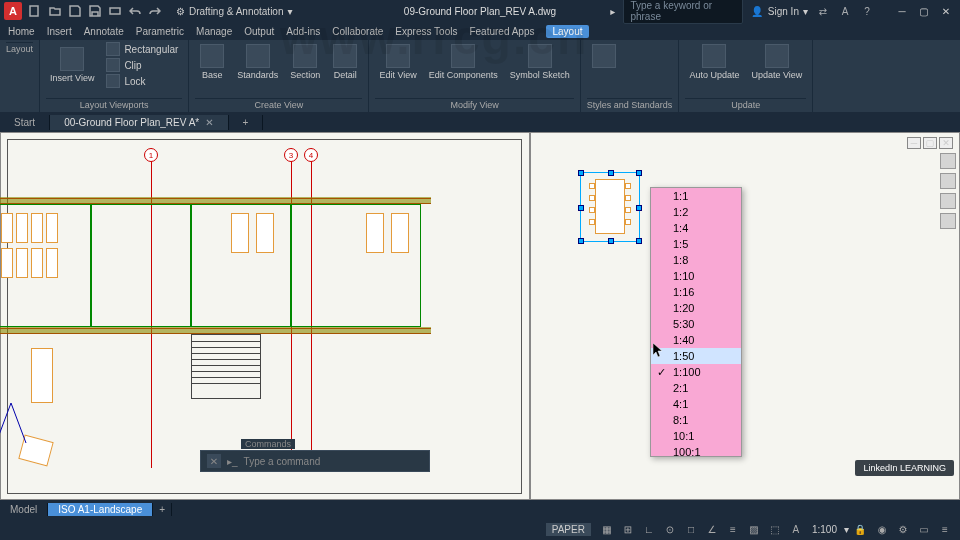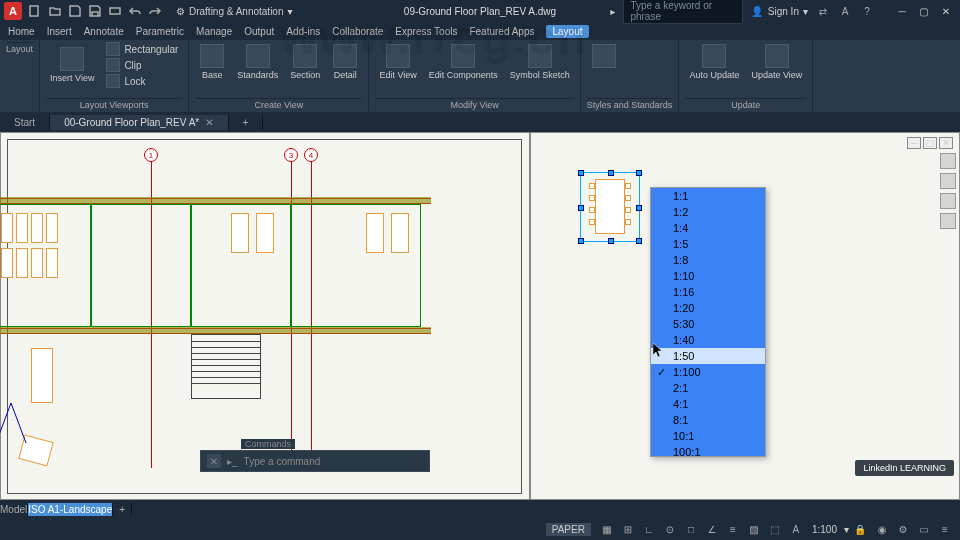--- a/index.html
+++ b/index.html
@@ -47,36 +47,36 @@
 .wall{position:absolute;background:#880;opacity:.6}
 .room{position:absolute;border:1px solid #080}
 .furn{position:absolute;border:1px solid #e49b3b;background:#fff}
 .stair{position:absolute;border:1px solid #444}
 .stair-line{position:absolute;background:#444;height:1px;width:100%}
 
 .vp-small{position:absolute;left:580px;top:40px;width:60px;height:70px;border:1px solid #0af}
 .grip{position:absolute;width:6px;height:6px;background:#0af;border:1px solid #007}
 .vp-small .furn-small{position:absolute;border:1px solid #e49b3b;background:#fff}
 
-.scale-menu{position:absolute;left:650px;top:55px;width:116px;background:#3b82f6;border:1px solid #999;box-shadow:2px 2px 6px rgba(0,0,0,.3);font-size:11px;max-height:270px;overflow:hidden}
+.scale-menu{position:absolute;left:650px;top:55px;width:92px;background:#f9a8d4;border:1px solid #999;box-shadow:2px 2px 6px rgba(0,0,0,.3);font-size:11px;max-height:270px;overflow:hidden}
 .scale-item{padding:2px 8px 2px 22px;color:#000;cursor:pointer;position:relative}
 .scale-item:hover,.scale-item.hl{background:#d0e4ff}
 .scale-item.checked::before{content:"✓";position:absolute;left:6px}
 .cursor-arrow{position:absolute;left:653px;top:211px;width:12px;height:16px;z-index:100}
 
 .minipanel{position:absolute;right:6px;top:4px;display:flex;gap:2px}
 .minipanel span{width:14px;height:12px;border:1px solid #888;font-size:9px;display:flex;align-items:center;justify-content:center;cursor:pointer;background:#eee}
 .nav-column{position:absolute;right:2px;top:20px;width:18px;display:flex;flex-direction:column;gap:4px;align-items:center}
 .nav-column div{width:16px;height:16px;background:rgba(200,200,200,.7);border:1px solid #999;cursor:pointer}
 
 .cmdline{position:absolute;left:200px;bottom:28px;width:230px;height:22px;background:#293845;border:1px solid #3a4a5a;display:flex;align-items:center;gap:6px;padding:0 6px;color:#888;font-size:10px}
 .cmdline .x{width:14px;height:14px;background:#3a4a5a;display:flex;align-items:center;justify-content:center;cursor:pointer}
 
 .layouttabs{height:18px;background:#1c2a3a;display:flex;align-items:center;font-size:10px}
-.ltab{padding:1px 0;background:#1c2a3a;color:#aaa;cursor:pointer;border-right:1px solid #0a1622}
+.ltab{padding:1px 10px;background:#1c2a3a;color:#aaa;cursor:pointer;border-right:1px solid #0a1622}
 .ltab.active{background:#4a90d9;color:#fff}
 .ltab.plus{padding:1px 6px}
 
 .statusbar{height:22px;background:#1c2a3a;display:flex;align-items:center;justify-content:flex-end;gap:3px;padding:0 6px;font-size:10px}
 .st-btn{width:18px;height:16px;display:flex;align-items:center;justify-content:center;cursor:pointer;color:#aaa;border:1px solid transparent}
 .st-paper{background:#3a4a5a;padding:1px 6px;margin-right:4px}
 .st-scale{padding:0 4px}
 .learning-badge{position:absolute;right:6px;bottom:24px;background:rgba(10,20,30,.8);color:#fff;font-size:9px;padding:3px 8px;border-radius:2px}
 
 .wm-big{position:absolute;font-size:48px;color:#000;opacity:.08;font-weight:700;letter-spacing:2px}

